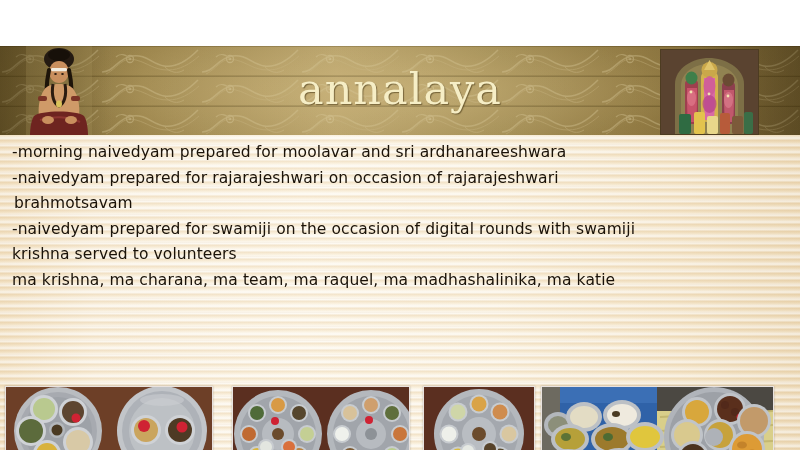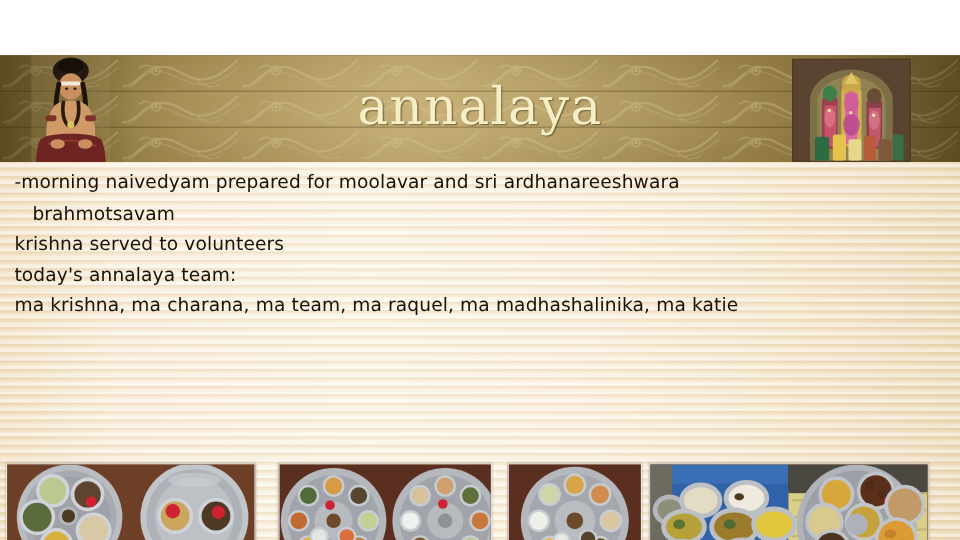--- a/index.html
+++ b/index.html
@@ -105,21 +105,21 @@
     font-family: "DejaVu Sans", sans-serif;
     font-size: 15.5px;
     line-height: 25.5px;
     height: 25.5px;
     color: #1a1208;
     padding-left: 12px;
     white-space: nowrap;
     letter-spacing: 0.1px;
   }
   .line.indent {
-    padding-left: 27px;
+    padding-left: 14px;
   }
 
   
   .photo {
     position: absolute;
     top: 340px;
     height: 93px;
     overflow: hidden;
     background: #6b3f26;
     border: 1px solid rgba(255,255,255,0.85);
@@ -220,23 +220,24 @@
       <circle cx="30" cy="42" r="1.4" fill="#f2e3b0"></circle>
       <circle cx="48" cy="44" r="1.4" fill="#f2e3b0"></circle>
       <circle cx="67" cy="46" r="1.4" fill="#f2e3b0"></circle>
     </svg>
 
     <div class="banner-title">annalaya</div>
   </div>
 
   <div class="body-text">
     <div class="line">-morning naivedyam prepared for moolavar and sri ardhanareeshwara</div>
+    <div class="line">-naivedyam prepared for rajarajeshwari on occasion of rajarajeshwari</div>
     <div class="line indent">brahmotsavam</div>
+    <div class="line">-naivedyam prepared for swamiji on the occasion of digital rounds with swamiji</div>
     <div class="line">krishna served to volunteers</div>
-    <div class="line">today's annalaya team:</div>
     <div class="line">ma krishna, ma charana, ma team, ma raquel, ma madhashalinika, ma katie</div>
   </div>
 
   <div class="photo p1">
     <svg class="thali-wrap" viewBox="0 0 206 93" preserveAspectRatio="none">
       <rect x="0" y="0" width="206" height="93" fill="#6d3f27"></rect>
       <rect x="0" y="74" width="103" height="19" fill="#8d9197"></rect>
       <rect x="103" y="70" width="103" height="23" fill="#7c8187"></rect>
 
       <circle cx="52" cy="44" r="44" fill="#b9bcc0"></circle>

